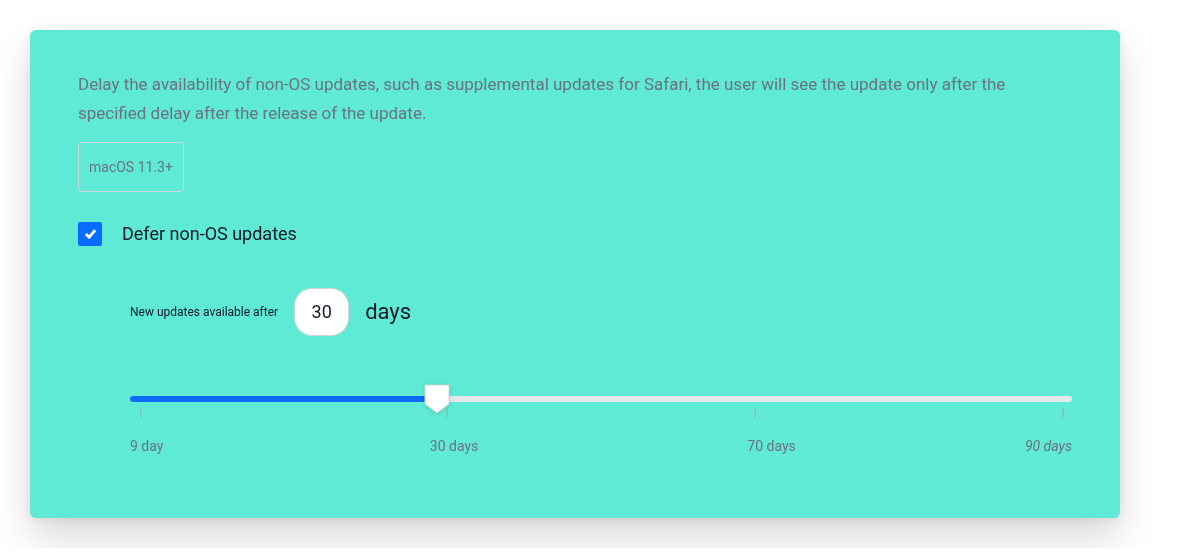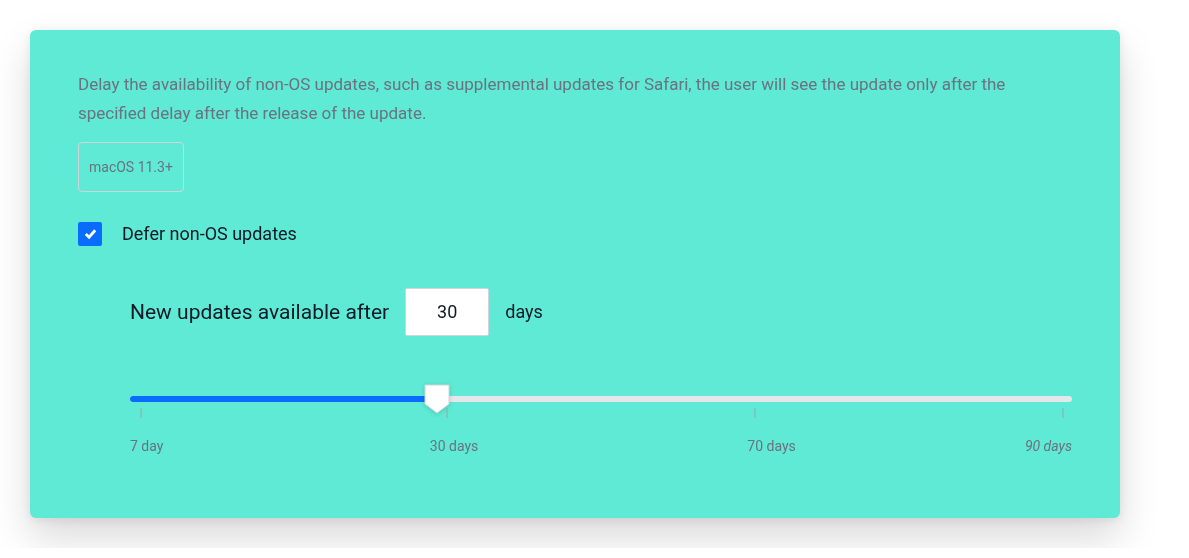--- a/index.html
+++ b/index.html
@@ -66,35 +66,35 @@
     .indented {
       padding-left: 52px;
     }
     .delay-row {
       display: flex;
       align-items: center;
       gap: 16px;
       margin-bottom: 60px;
     }
     .delay-label {
-      font-size: 21px;
+      font-size: 12px;
       color: #111827;
     }
     .delay-input {
-      width: 84px;
+      width: 55px;
       height: 48px;
       border: 1px solid #d1d5db;
-      border-radius: 2px;
+      border-radius: 18px;
       text-align: center;
       font-size: 18px;
       color: #111827;
       font-family: inherit;
     }
     .delay-unit {
-      font-size: 18px;
+      font-size: 22px;
       color: #111827;
     }
     .slider-container {
       position: relative;
       margin-top: 10px;
     }
     .slider-track {
       position: relative;
       height: 6px;
       background: #e5e7eb;
@@ -184,21 +184,21 @@
           </svg>
         </div>
       </div>
       <div class="slider-ticks" id="slider-ticks">
           <div class="slider-tick" style="left: 1.2%;"></div>
           <div class="slider-tick" style="left: 33.6%;"></div>
           <div class="slider-tick" style="left: 66.3%;"></div>
           <div class="slider-tick" style="left: 99%;"></div>
         </div>
       <div class="slider-labels" id="slider-labels">
-          <div class="slider-label left" style="left: 0%;">7 day</div>
+          <div class="slider-label left" style="left: 0%;">9 day</div>
           <div class="slider-label center" style="left: 32.6%;">30 days</div>
           <div class="slider-label center" style="left: 66.3%;">70 days</div>
           <div class="slider-label right" style="left: 100%; font-style: italic;">90 days</div>
         </div>
     </div>
 
   </div>
 
 </div>
 

